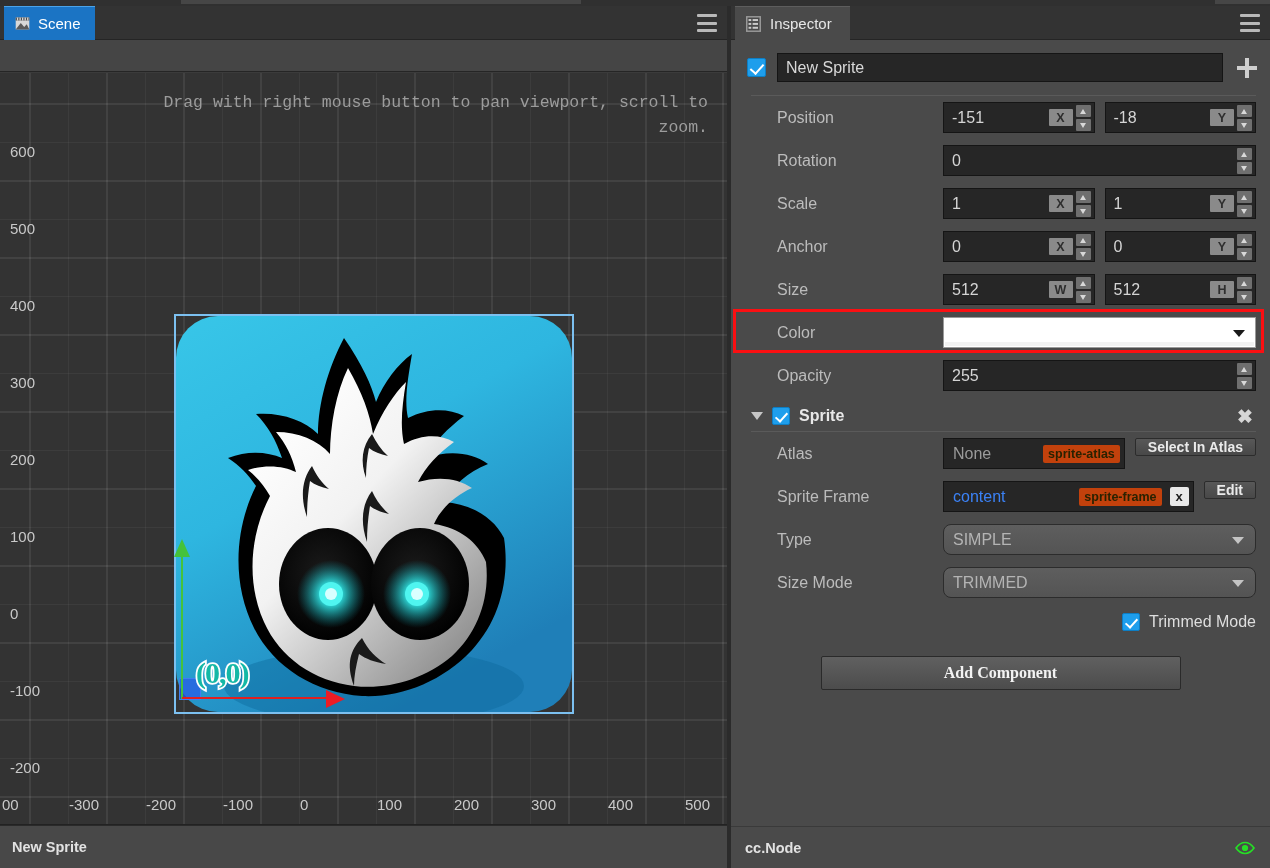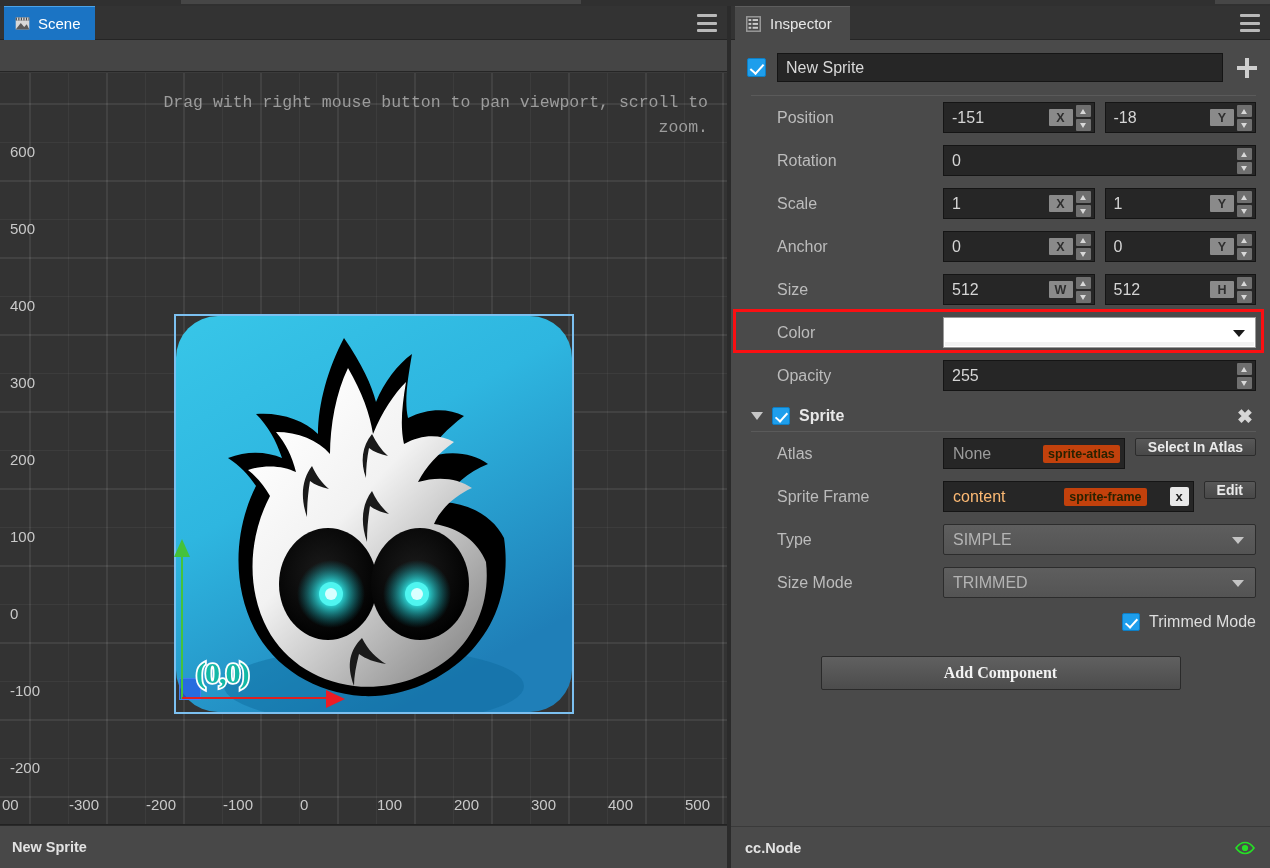--- a/index.html
+++ b/index.html
@@ -305,24 +305,24 @@
     position: absolute;
     left: 2px; top: 269px; width: 531px; height: 44px;
     border: 3px solid #fb0f12;
     pointer-events: none;
     z-index: 20;
   }
 
   
   .assetfield {
     flex: 1; height: 31px; background: #262626; border: 1px solid #151515;
-    display: flex; align-items: center; gap: 23px; padding: 0 4px 0 9px;
+    display: flex; align-items: center; gap: 8px; padding: 0 4px 0 9px;
   }
   .assetfield .aval { color: #9a9a9a; font-size: 16px; }
-  .assetfield .aval.lit { color: #fdba74; }
+  .assetfield .aval.lit { color: #3b82f6; }
   .badge {
     background: #c2410c; color: #2a2200;
     font-size: 12.5px; font-weight: bold;
     padding: 2px 5px; border-radius: 2px;
     margin-left: auto;
   }
   .badge-x {
     background: #e8e8e8; color: #1c1c1c;
     font-size: 13px; font-weight: bold;
     width: 19px; height: 19px; border-radius: 2px;
@@ -332,21 +332,21 @@
   .btn {
     height: 18px; background: linear-gradient(#585858, #484848);
     border: 1px solid #2c2c2c; border-radius: 2px;
     color: #eaeaea; font-size: 14px; font-weight: bold;
     display: flex; align-items: center; justify-content: center;
     padding: 0 12px; cursor: pointer; white-space: nowrap;
   }
   .selectbox {
     flex: 1; height: 31px;
     background: linear-gradient(#5e5e5e, #545454);
-    border: 1px solid #2c2c2c; border-radius: 2px;
+    border: 1px solid #2c2c2c; border-radius: 8px;
     display: flex; align-items: center;
     color: #b4b4b4; font-size: 16px; padding-left: 9px;
     position: relative; cursor: pointer;
   }
   .selectbox .arrow {
     position: absolute; right: 11px; top: 12px;
     width: 0; height: 0;
     border-left: 6px solid transparent; border-right: 6px solid transparent;
     border-top: 7px solid #c4c4c4;
   }

